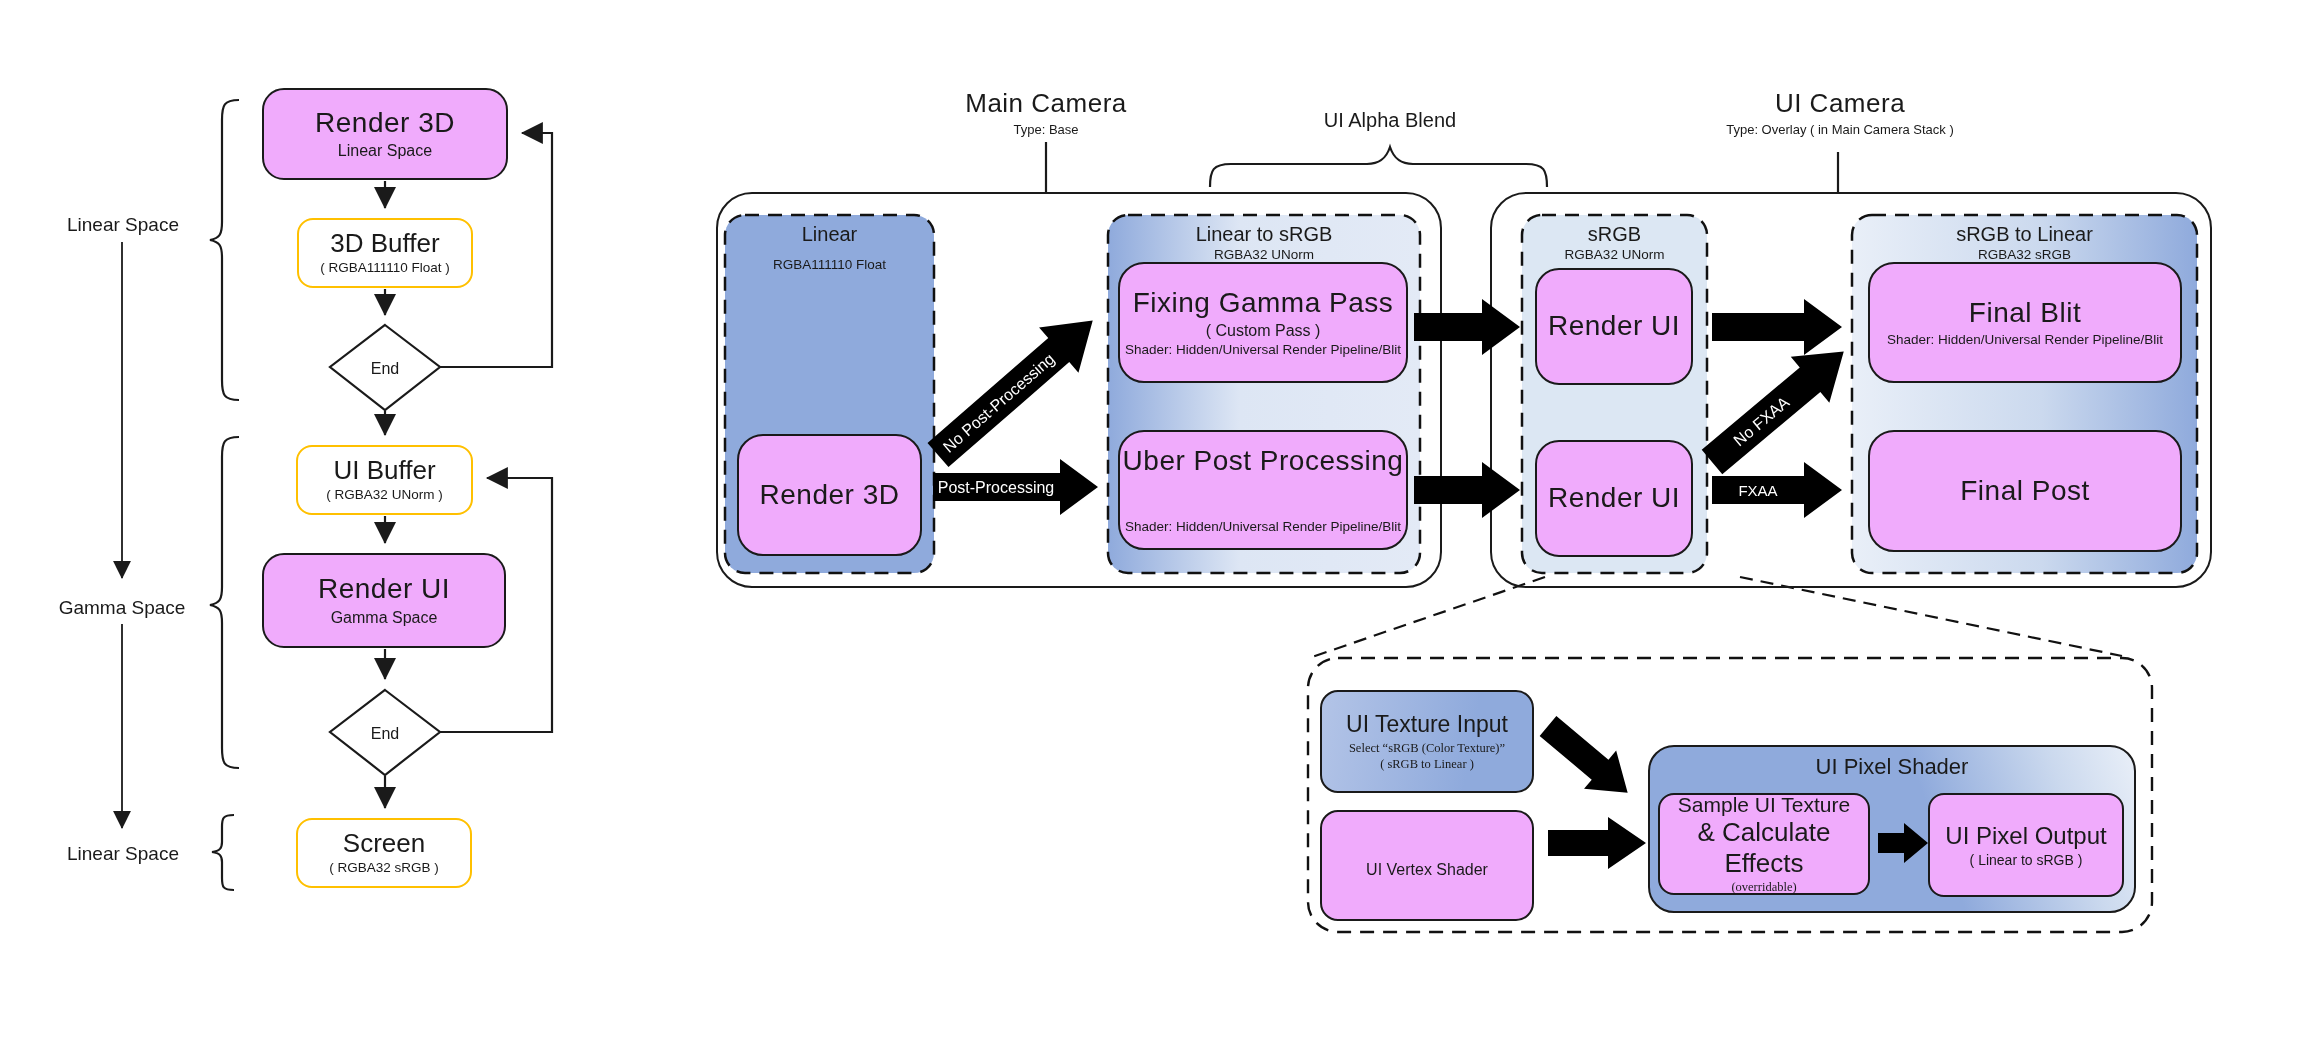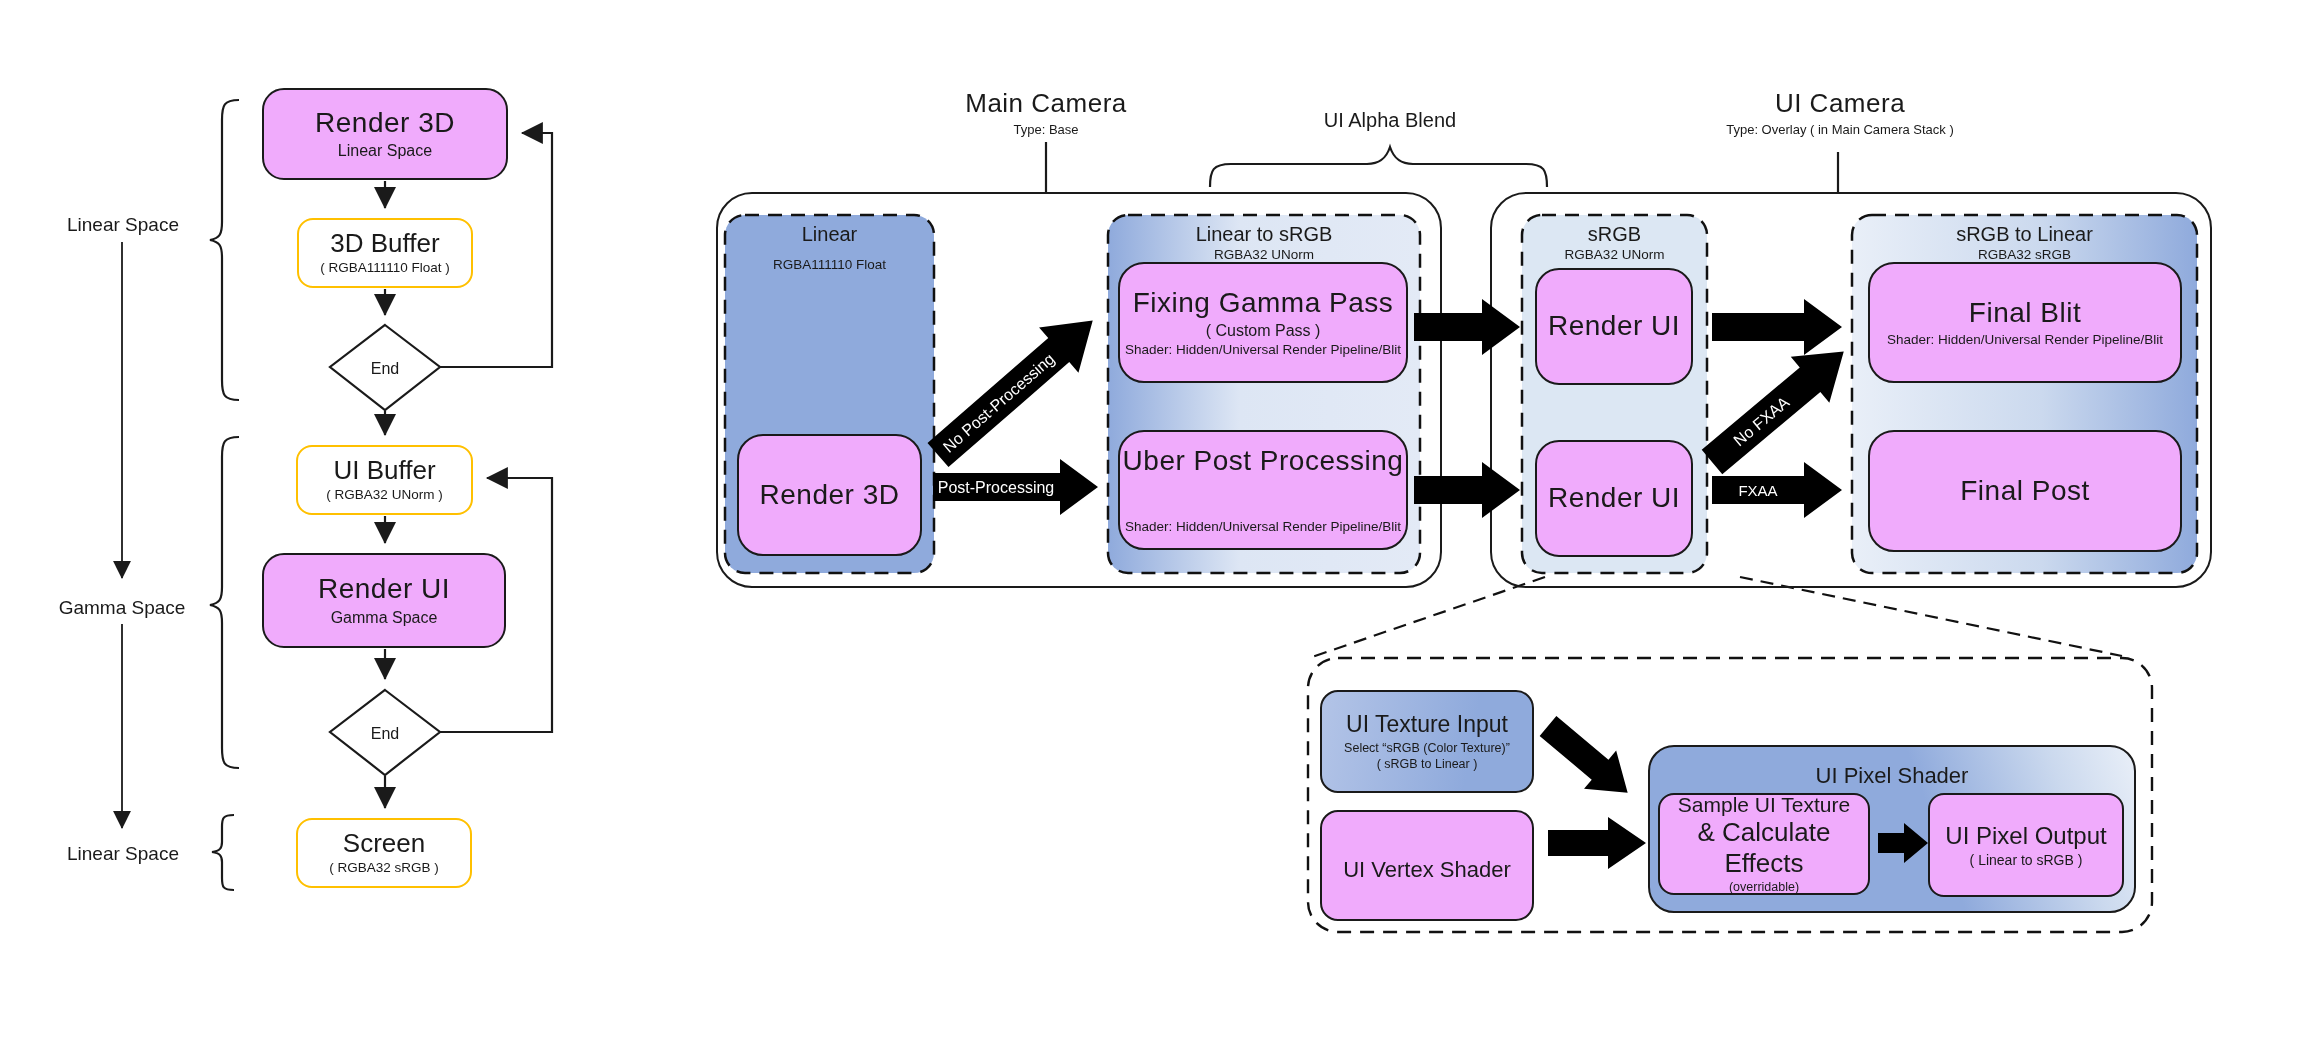--- a/index.html
+++ b/index.html
@@ -11,21 +11,21 @@
   .abs{position:absolute;box-sizing:border-box;}
   .flexc{display:flex;flex-direction:column;align-items:center;justify-content:center;text-align:center;}
   .box{background:#f0abfc;border:2.4px solid #1a1a1a;z-index:4;}
   .container{background:transparent;border:2.6px solid #1a1a1a;border-radius:36px;z-index:2;}
   .ybox{background:#ffffff;border:2.5px solid #FFC000;border-radius:16px;z-index:4;}
   .t-xl{font-size:28px;line-height:1.15;letter-spacing:.5px;}
   .t-lg{font-size:26px;line-height:1.15;}
   .t-md{font-size:20px;line-height:1.2;}
   .t-sm{font-size:16px;line-height:1.25;}
   .t-xs{font-size:13.5px;line-height:1.3;}
-  .t-xxs{font-size:12.5px;line-height:1.3;}
+  .t-xxs{font-size:12.5px;line-height:1.3;font-family:Liberation Serif, serif;}
   .side-label{font-size:19px;color:#1a1a1a;z-index:3;text-align:center;}
   .dash-label{z-index:4;}
   .hdr-title{font-size:26px;letter-spacing:.5px;}
   .hdr-sub{font-size:13px;margin-top:3px;}
   .gap2{margin-top:2px;}
 </style>
 </head>
 <body>
 
 <div class="canvas">
@@ -185,25 +185,25 @@
     <div class="t-xl">Final Post</div>
   </div>
 
   <div class="abs flexc box" style="left:1320px;top:690px;width:214px;height:103px;border-radius:18px;background:linear-gradient(100deg,#B3C4E7 0%,#8FAADC 70%);z-index:4;">
     <div style="font-size:23px;">UI Texture Input</div>
     <div class="t-xxs gap2">Select “sRGB (Color Texture)”</div>
     <div class="t-xxs">( sRGB to Linear )</div>
   </div>
 
   <div class="abs flexc box" style="left:1320px;top:810px;width:214px;height:111px;border-radius:18px;">
-    <div style="font-size:22px;margin-top:8px;">UI Vertex Shader</div>
+    <div style="font-size:16px;margin-top:8px;">UI Vertex Shader</div>
   </div>
 
   <div class="abs" style="left:1648px;top:745px;width:488px;height:168px;border:2.4px solid #1a1a1a;border-radius:26px;background:linear-gradient(70deg,#8FAADC 58%,#CBD9EE 84%,#E9EFF8 100%);z-index:3;">
-    <div style="text-align:center;font-size:22px;margin-top:16px;">UI Pixel Shader</div>
+    <div style="text-align:center;font-size:22px;margin-top:7px;">UI Pixel Shader</div>
   </div>
 
   <div class="abs flexc box" style="left:1658px;top:793px;width:212px;height:102px;border-radius:16px;z-index:4;">
     <div style="font-size:21px;">Sample UI Texture</div>
     <div style="font-size:26px;text-align:center;">&amp; Calculate Effects</div>
     <div class="t-xxs">(overridable)</div>
   </div>
 
   <div class="abs flexc box" style="left:1928px;top:793px;width:196px;height:104px;border-radius:16px;z-index:4;">
     <div style="font-size:24px;">UI Pixel Output</div>

